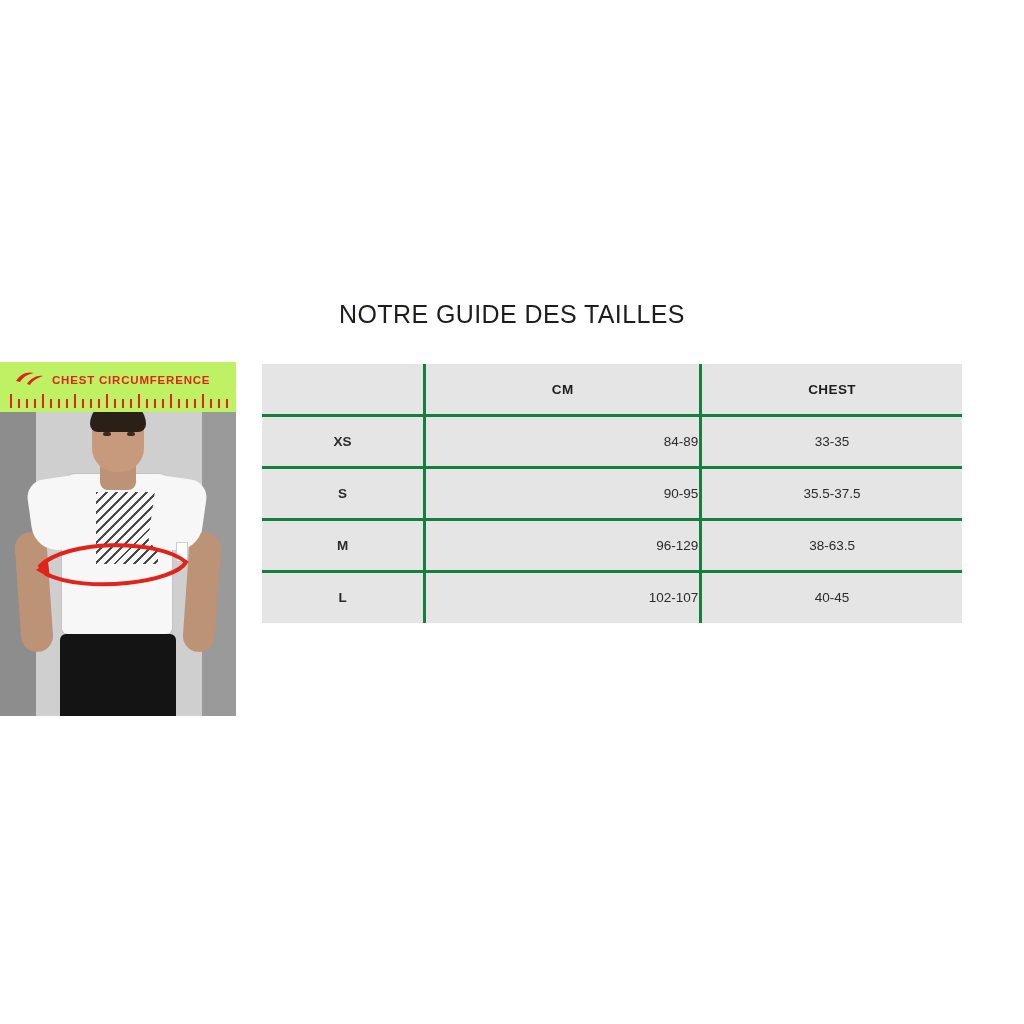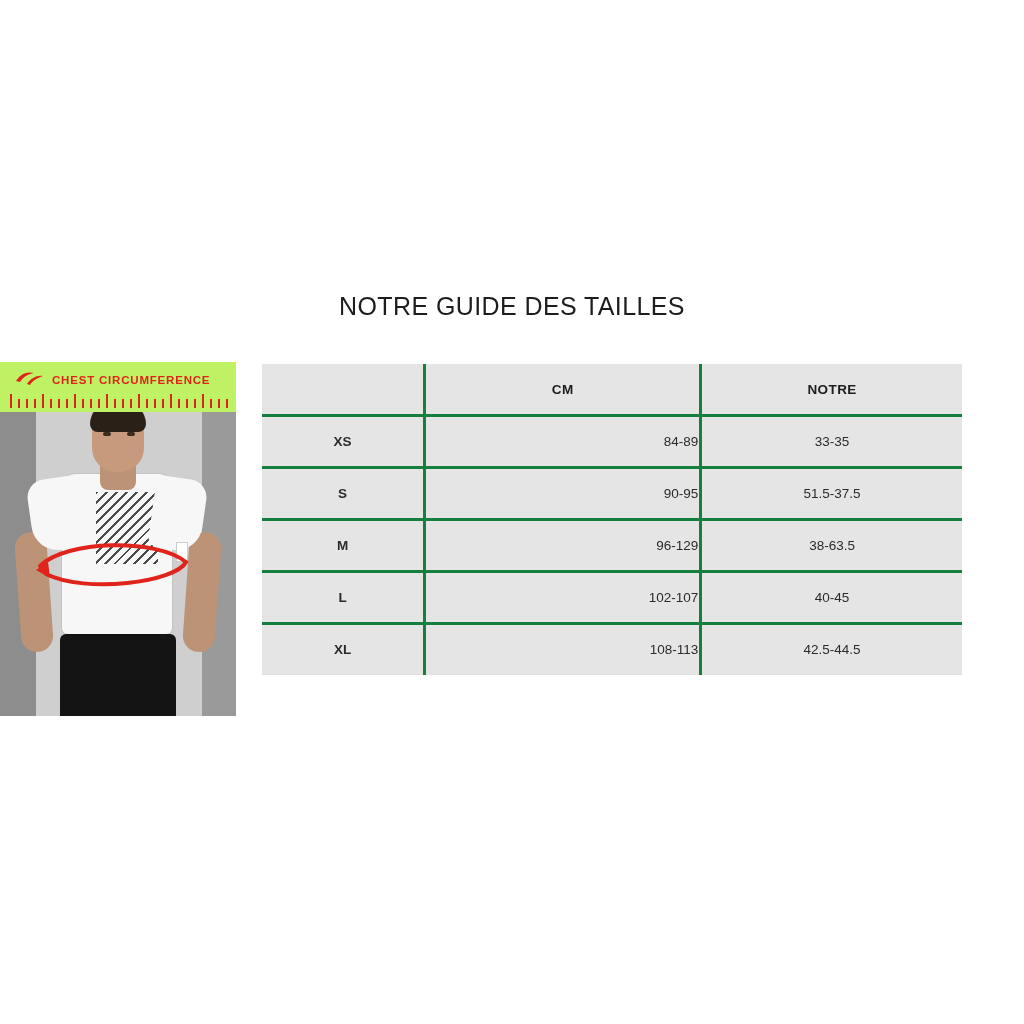--- a/index.html
+++ b/index.html
@@ -153,21 +153,21 @@
   .chest-arrow {
     position: absolute;
     left: 26px; top: 120px;
     width: 180px; height: 80px;
   }
 
   
   .guide-title {
     position: absolute;
     left: 0;
-    top: 292px;
+    top: 300px;
     width: 1024px;
     text-align: center;
     font-size: 25px;
     letter-spacing: 0.4px;
     color: #1d1d1b;
     font-family: "Liberation Sans", sans-serif;
     font-weight: 400;
   }
 
   
@@ -289,43 +289,38 @@
   </div>
 </div>
 
 <div class="guide-title">NOTRE GUIDE DES TAILLES</div>
 
 <table class="size-table">
   <thead>
     <tr>
       <th class="corner"></th>
       <th>CM</th>
-      <th class="last">NOTRE</th>
+      <th class="last">CHEST</th>
     </tr>
   </thead>
   <tbody>
     <tr>
       <td class="size-cell">XS</td>
       <td class="cm-cell">84-89</td>
       <td class="inch-cell">33-35</td>
     </tr>
     <tr>
       <td class="size-cell">S</td>
       <td class="cm-cell">90-95</td>
-      <td class="inch-cell">51.5-37.5</td>
+      <td class="inch-cell">35.5-37.5</td>
     </tr>
     <tr>
       <td class="size-cell">M</td>
       <td class="cm-cell">96-129</td>
       <td class="inch-cell">38-63.5</td>
     </tr>
     <tr>
       <td class="size-cell">L</td>
       <td class="cm-cell">102-107</td>
       <td class="inch-cell">40-45</td>
     </tr>
-    <tr>
-      <td class="size-cell">XL</td>
-      <td class="cm-cell">108-113</td>
-      <td class="inch-cell">42.5-44.5</td>
-    </tr>
   </tbody>
 </table>
 
 </body></html>

